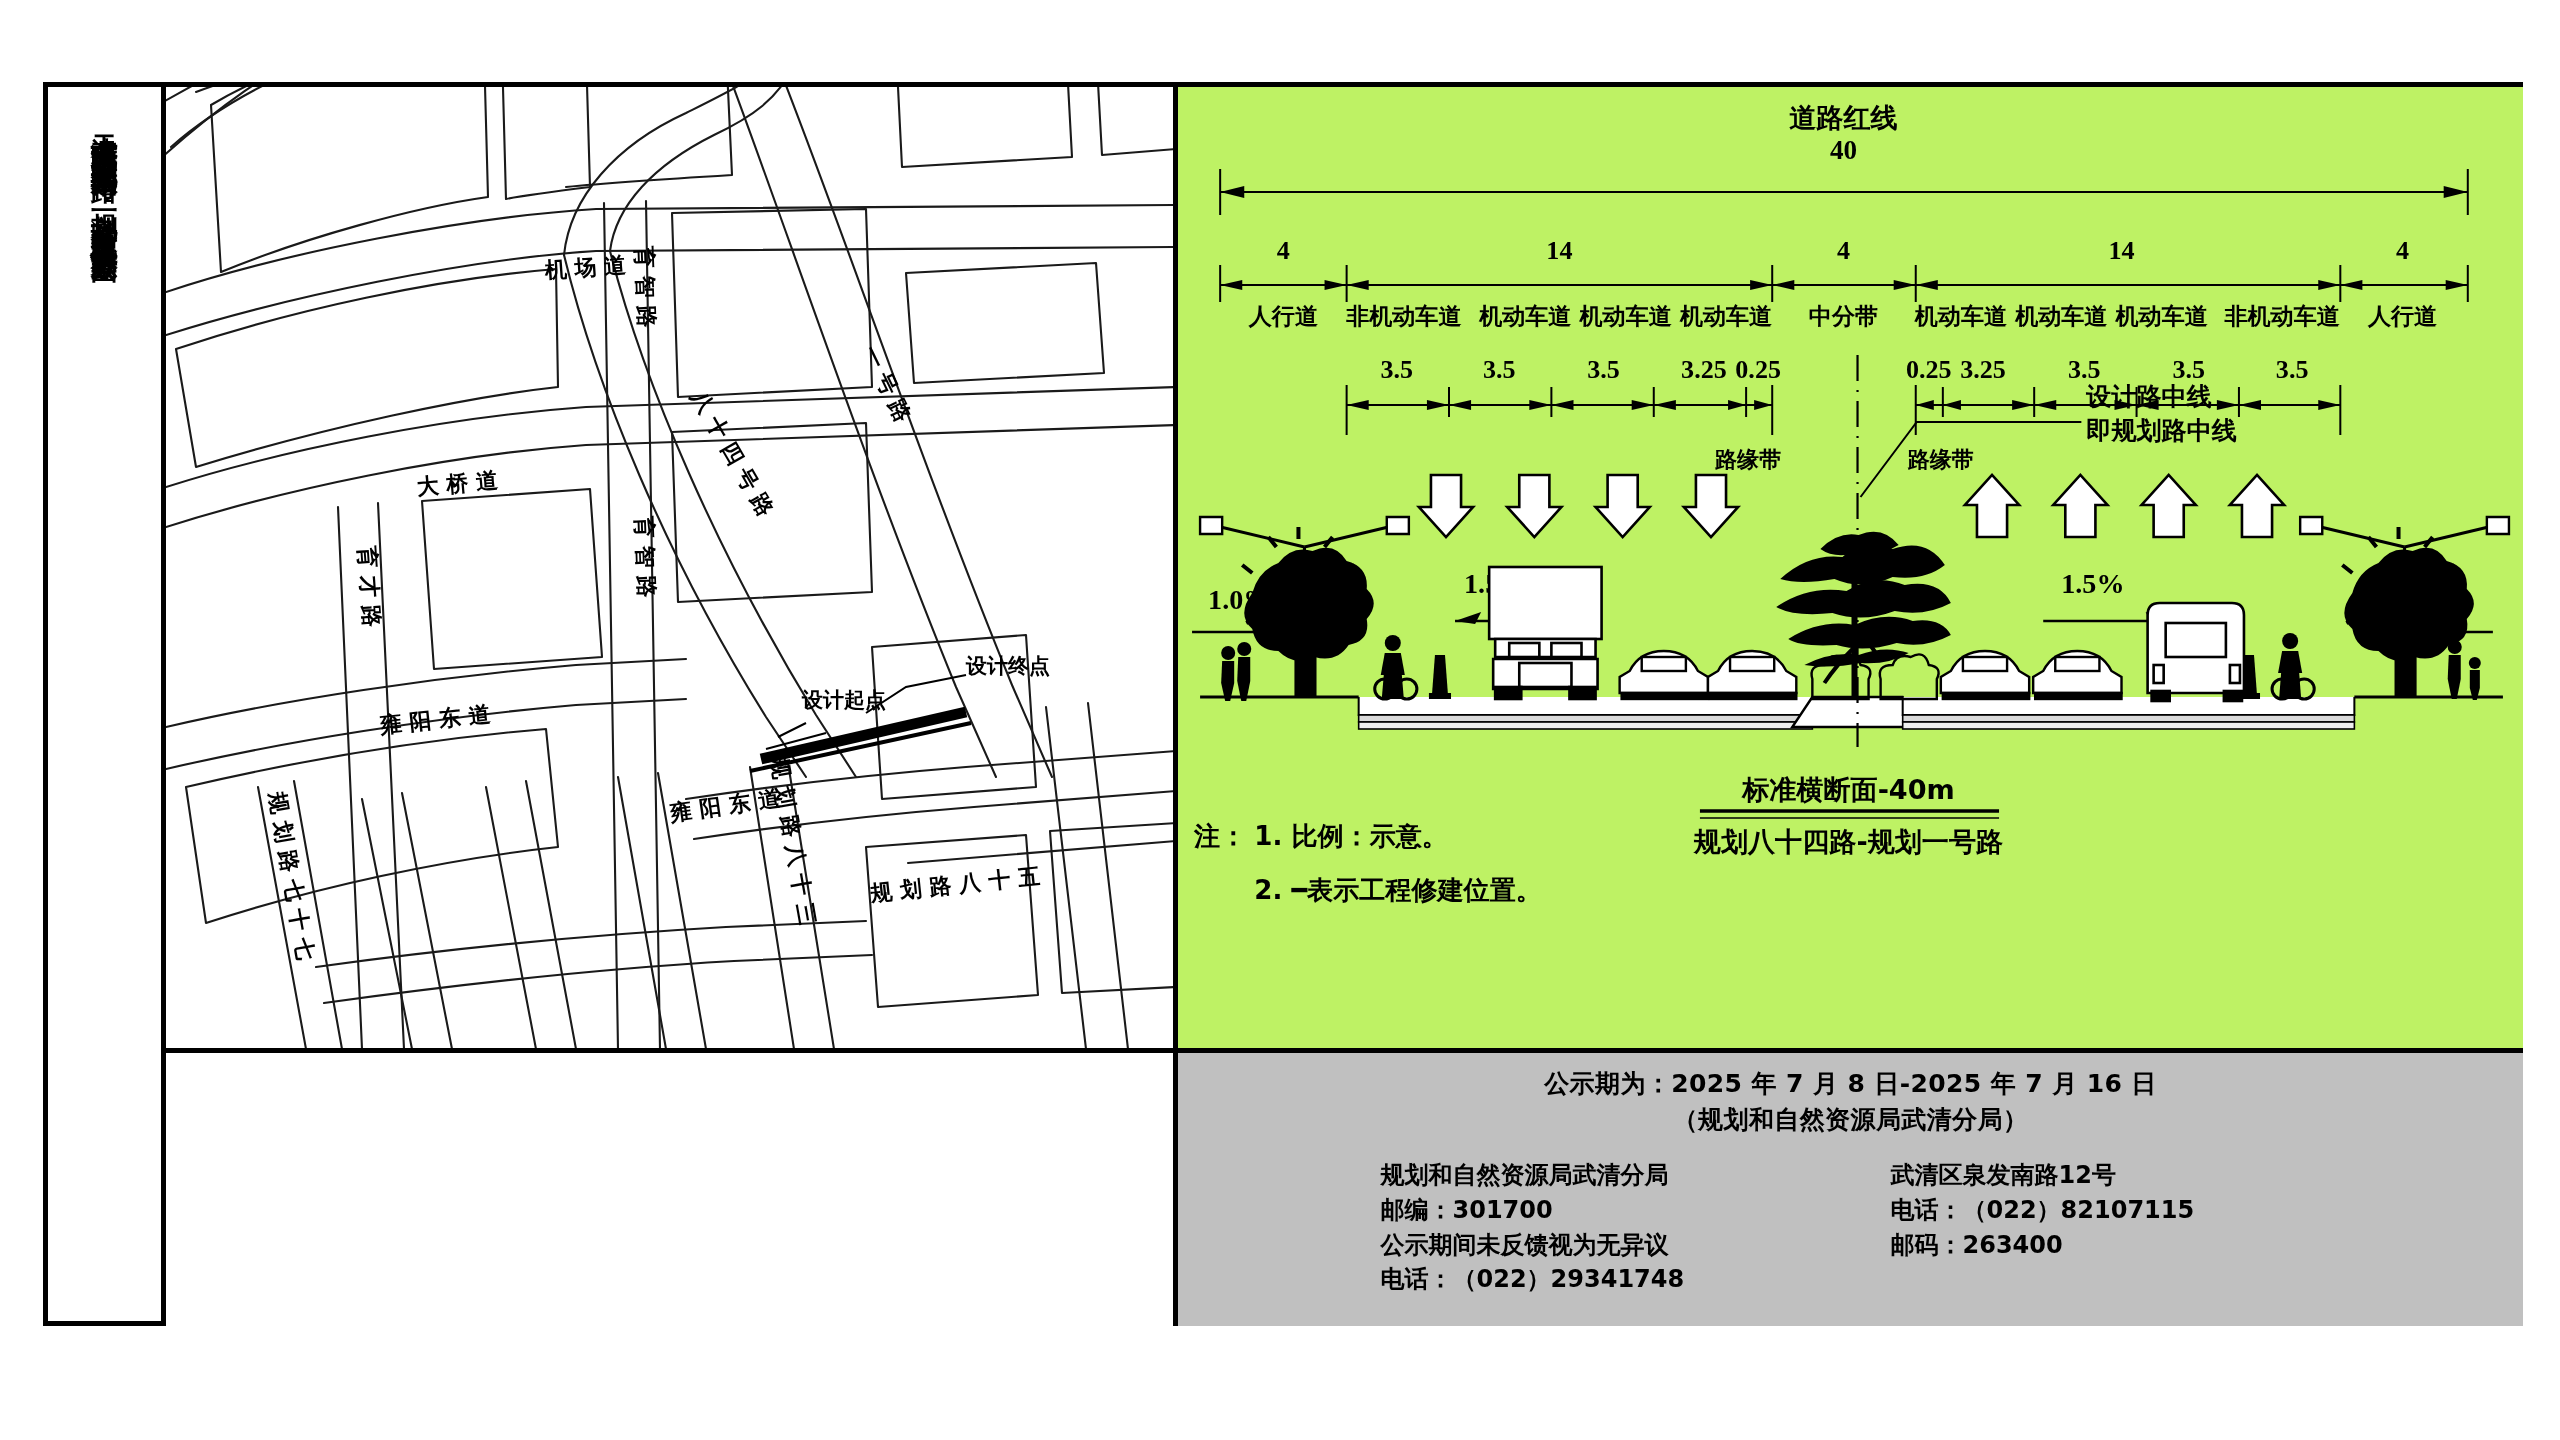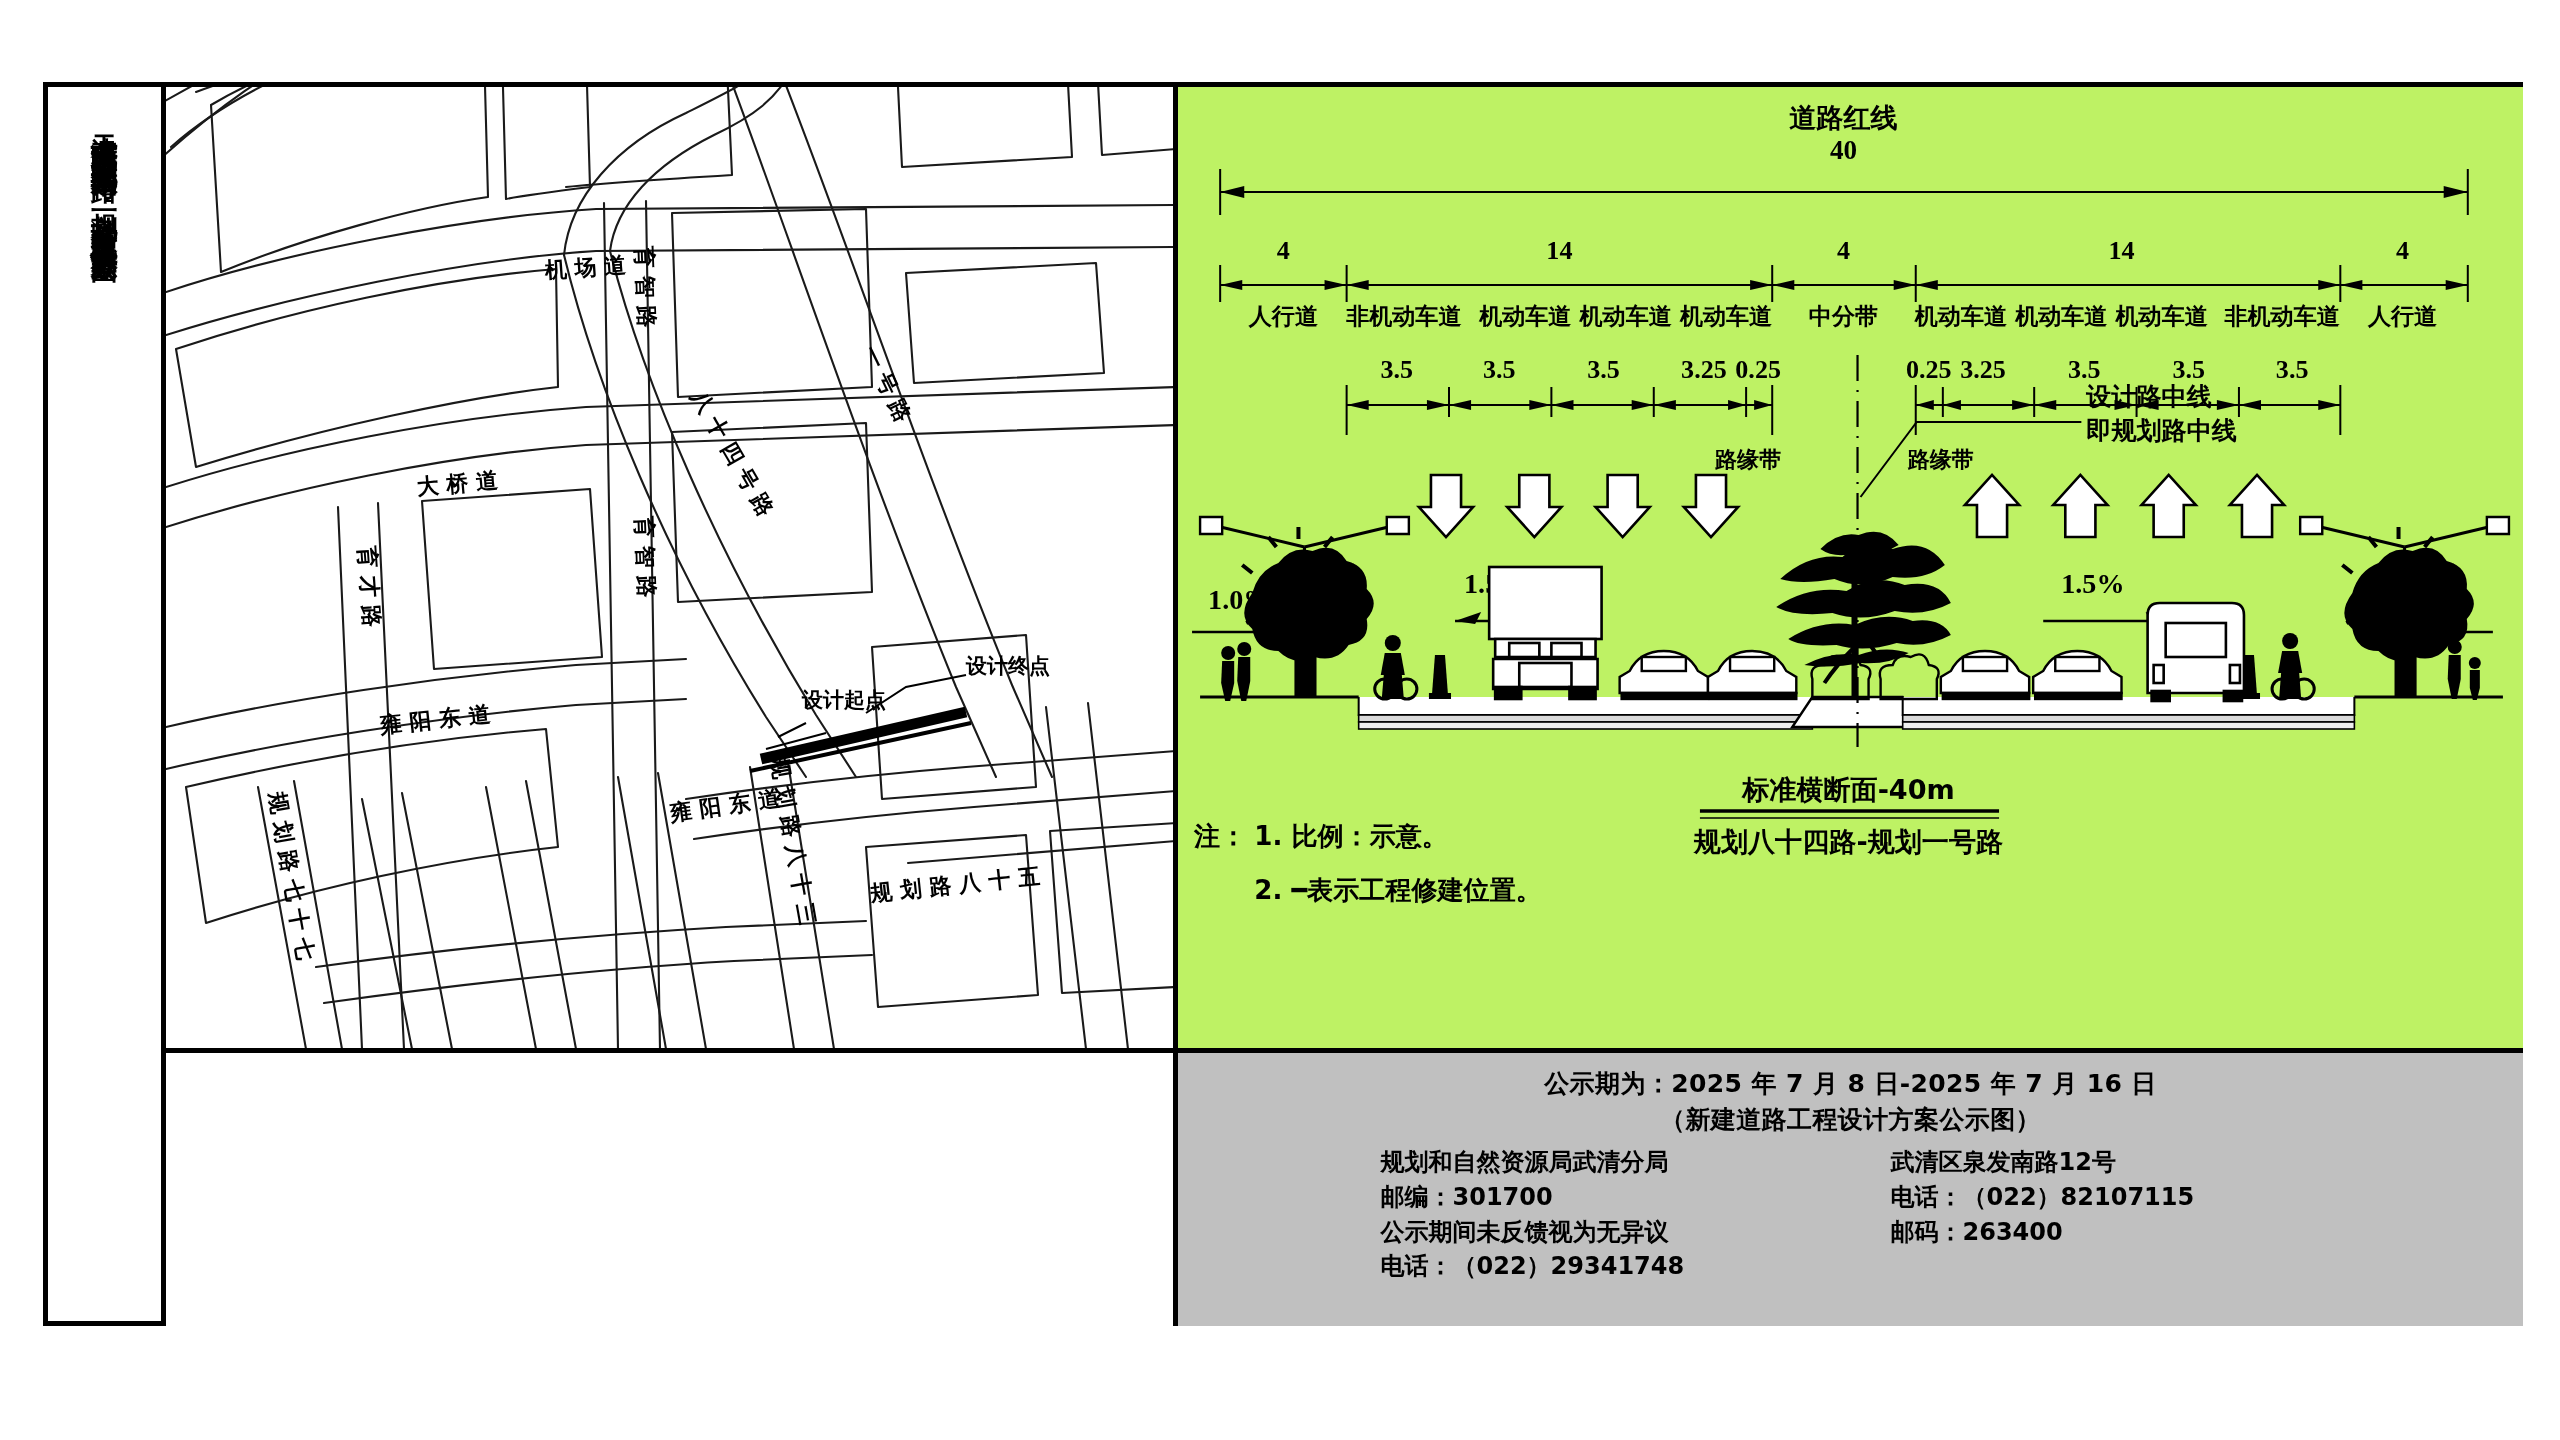--- a/index.html
+++ b/index.html
@@ -86,21 +86,21 @@
     padding-top: 13px;
   }
   .notice-center {
     text-align: center;
     font-size: 25px;
     font-weight: 700;
     line-height: 1.42;
     letter-spacing: 0.4px;
   }
   .notice-grid {
-    margin-top: 8px;
+    margin-top: 21px;
     display: grid;
     grid-template-columns: 430px 430px;
     justify-content: center;
     column-gap: 80px;
     row-gap: 0px;
     font-size: 24px;
     font-weight: 700;
     line-height: 1.45;
   }
   .notice-grid div { white-space: nowrap; }
@@ -538,21 +538,21 @@
         <g>
           <text class="cn" x="16" y="758" font-size="26" text-anchor="start">注：</text>
           <text class="cn" x="76" y="758" font-size="26" text-anchor="start">1. 比例：示意。</text>
           <text class="cn" x="76" y="812" font-size="26" text-anchor="start">2. ━表示工程修建位置。</text>
         </g>
       </svg>
     </div>
 
     <div id="notice-panel">
       <div class="notice-center">公示期为：2025 年 7 月 8 日-2025 年 7 月 16 日</div>
-      <div class="notice-center">（新建道路工程设计方案公示图）</div>
+      <div class="notice-center">（规划和自然资源局武清分局）</div>
       <div class="notice-grid">
         <div>规划和自然资源局武清分局</div>
         <div>武清区泉发南路12号</div>
         <div>邮编：301700</div>
         <div>电话：（022）82107115</div>
         <div>公示期间未反馈视为无异议</div>
         <div>邮码：263400</div>
         <div>电话：（022）29341748</div>
       </div>
     </div>

